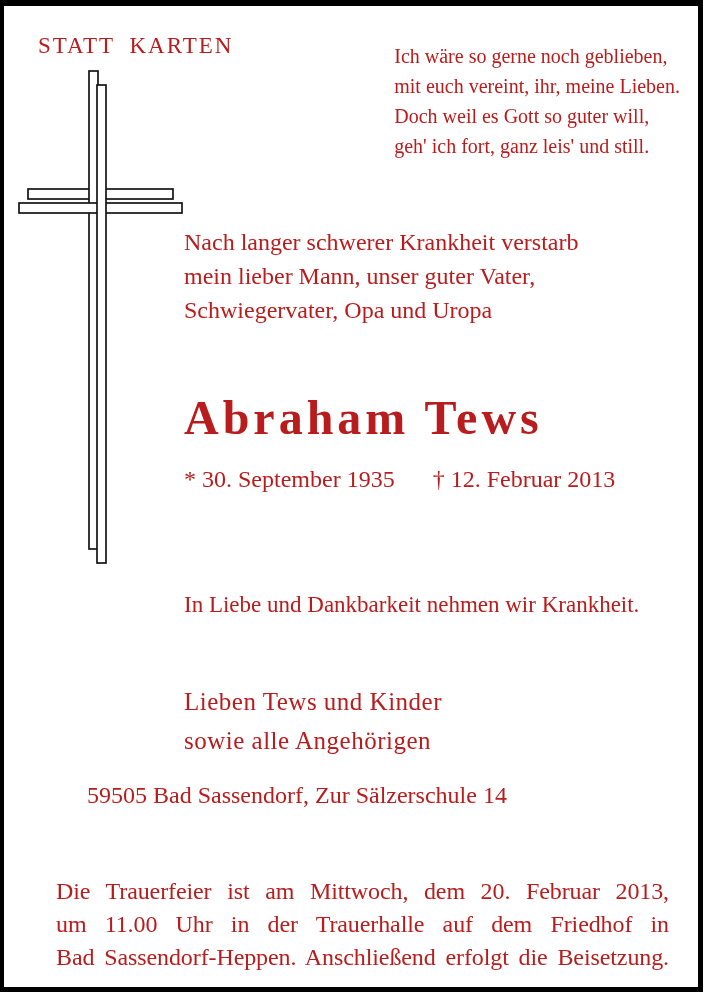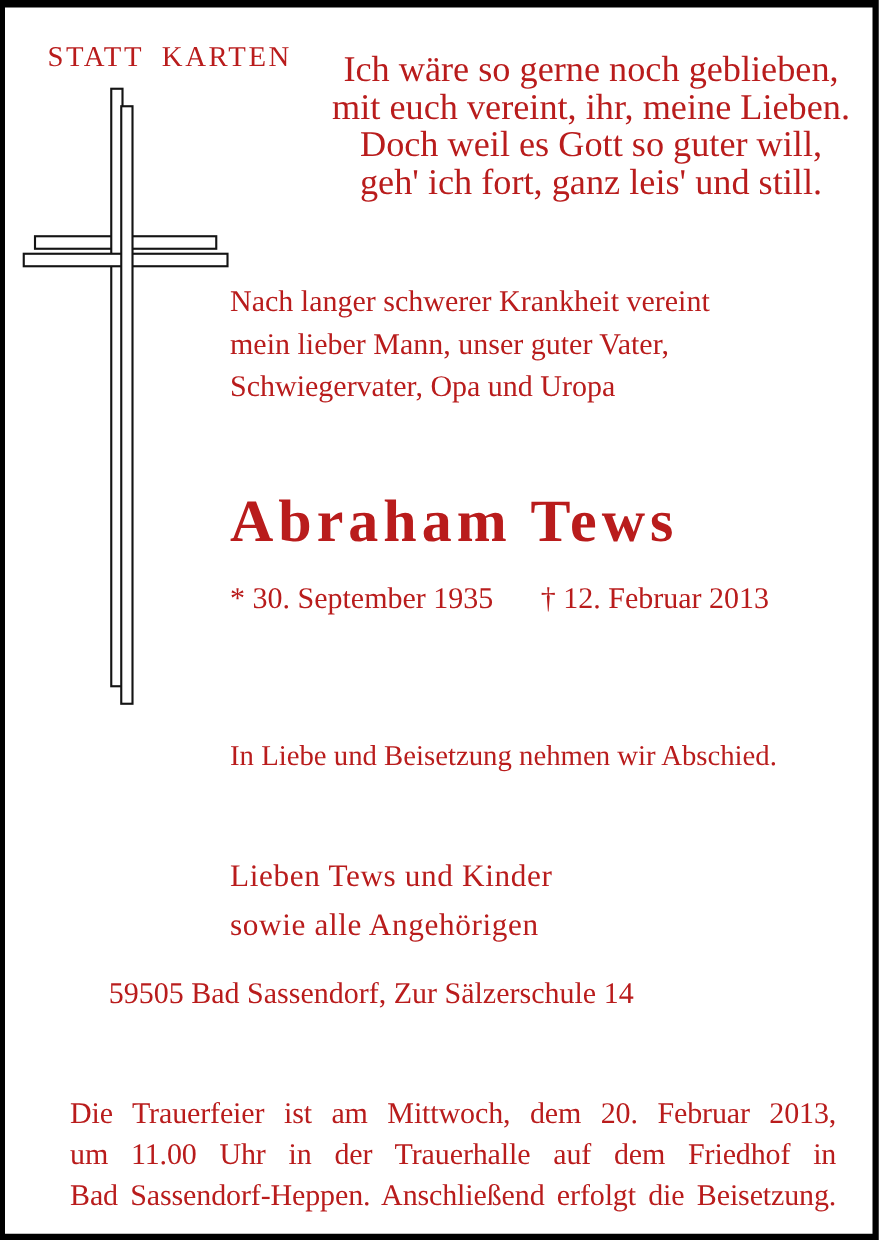--- a/index.html
+++ b/index.html
@@ -35,22 +35,22 @@
     top: 33px;
     font-size: 23px;
     letter-spacing: 2px;
     word-spacing: 7px;
     white-space: nowrap;
   }
   .poem {
     position: absolute;
     top: 41px;
     right: 28px;
-    text-align: center;
-    font-size: 29px;
+    text-align: left;
+    font-size: 20px;
     line-height: 30px;
     white-space: nowrap;
   }
   .cross {
     position: absolute;
     left: 14px;
     top: 66px;
   }
   .intro {
     position: absolute;
@@ -138,32 +138,32 @@
   <svg class="cross" width="172" height="504" viewBox="0 0 172 504" aria-hidden="true">
     <g fill="#ffffff" stroke="#141414" stroke-width="1.7">
       <rect x="14" y="123" width="145" height="10"></rect>
       <rect x="75" y="5" width="9" height="478"></rect>
       <rect x="5" y="137" width="163" height="10"></rect>
       <rect x="83" y="19" width="9" height="478"></rect>
     </g>
   </svg>
 
   <div class="intro">
-    <div>Nach langer schwerer Krankheit vereint</div>
+    <div>Nach langer schwerer Krankheit verstarb</div>
     <div>mein lieber Mann, unser guter Vater,</div>
     <div>Schwiegervater, Opa und Uropa</div>
   </div>
 
   <div class="deceased-name">Abraham Tews</div>
 
   <div class="dates">
     <span class="birth">* 30. September 1935</span><span class="death">† 12. Februar 2013</span>
   </div>
 
-  <div class="farewell">In Liebe und Beisetzung nehmen wir Abschied.</div>
+  <div class="farewell">In Liebe und Dankbarkeit nehmen wir Krankheit.</div>
 
   <div class="mourners">
     <div>Lieben Tews und Kinder</div>
     <div>sowie alle Angehörigen</div>
   </div>
 
   <div class="address">59505 Bad Sassendorf, Zur Sälzerschule 14</div>
 
   <div class="funeral">
     <div class="jline">Die Trauerfeier ist am Mittwoch, dem 20. Februar 2013,</div>

